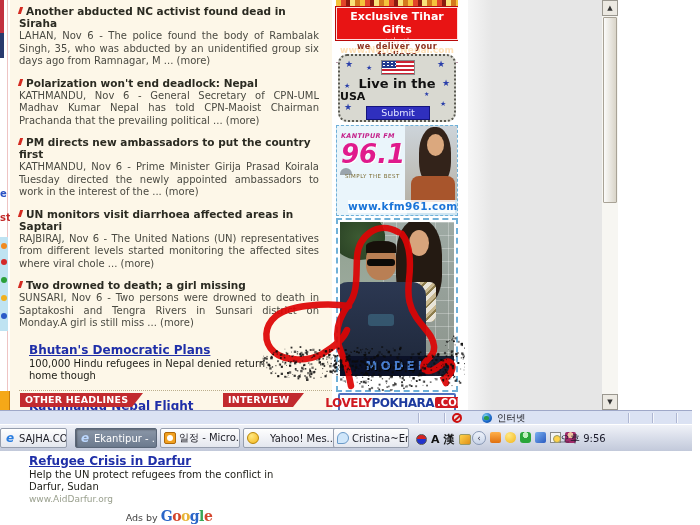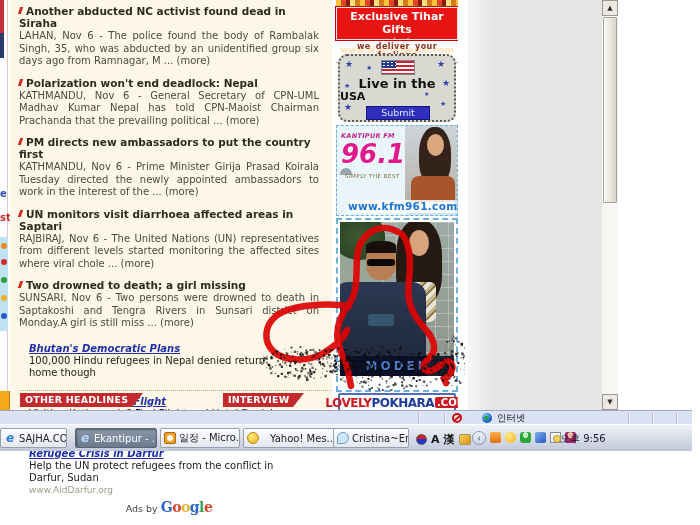--- a/index.html
+++ b/index.html
@@ -18,21 +18,21 @@
   
   .news-col{position:absolute;left:10px;top:0;width:322px;height:410px;background:#fdf7e8;
             box-sizing:border-box;padding:5px 13px 0 9px;}
   .article{margin-bottom:9px;position:relative;}
   .hl{font-size:10.5px;font-weight:bold;color:#2b2b22;letter-spacing:0;}
   .hl .tick{display:inline-block;width:3px;height:7px;background:#d42a20;transform:skewX(-18deg);
             margin-right:4px;vertical-align:1px;}
   .body-txt{font-size:10px;line-height:12.5px;color:#4a4a42;text-align:justify;margin-top:1px;}
   .gads{margin:13px 0 0 10px;}
   .gad{margin-bottom:17px;max-width:262px;}
-  .gad-title{font-size:10px;font-weight:bold;color:#1f2fa8;text-decoration:underline;cursor:pointer;font-style:italic;}
+  .gad-title{font-size:12px;font-weight:bold;color:#1f2fa8;text-decoration:underline;cursor:pointer;}
   .gad-desc{font-size:10px;color:#22221c;line-height:12px;margin-top:1px;}
   .gad-url{font-size:9px;color:#9aa08e;margin-top:1px;}
   .adsby{text-align:center;margin-top:2px;font-size:9.5px;color:#444;}
   .google-word{font-family:"DejaVu Serif","Liberation Serif",serif;font-size:14px;font-weight:bold;letter-spacing:-.5px;}
   .banner-row{position:absolute;left:9px;right:0;bottom:1px;height:16px;border-top:1px dotted #bcae8c;padding-top:2px;}
   .banner{position:absolute;top:2px;height:14px;background:#c22a2e;color:#fff;font-size:9.5px;font-weight:bold;
           line-height:14px;padding:0 4px 0 5px;letter-spacing:.2px;cursor:pointer;}
   .banner::after{content:"";position:absolute;right:-11px;top:0;width:0;height:0;
                  border-top:14px solid #c22a2e;border-right:11px solid transparent;}
   .banner.other{left:1px;}

